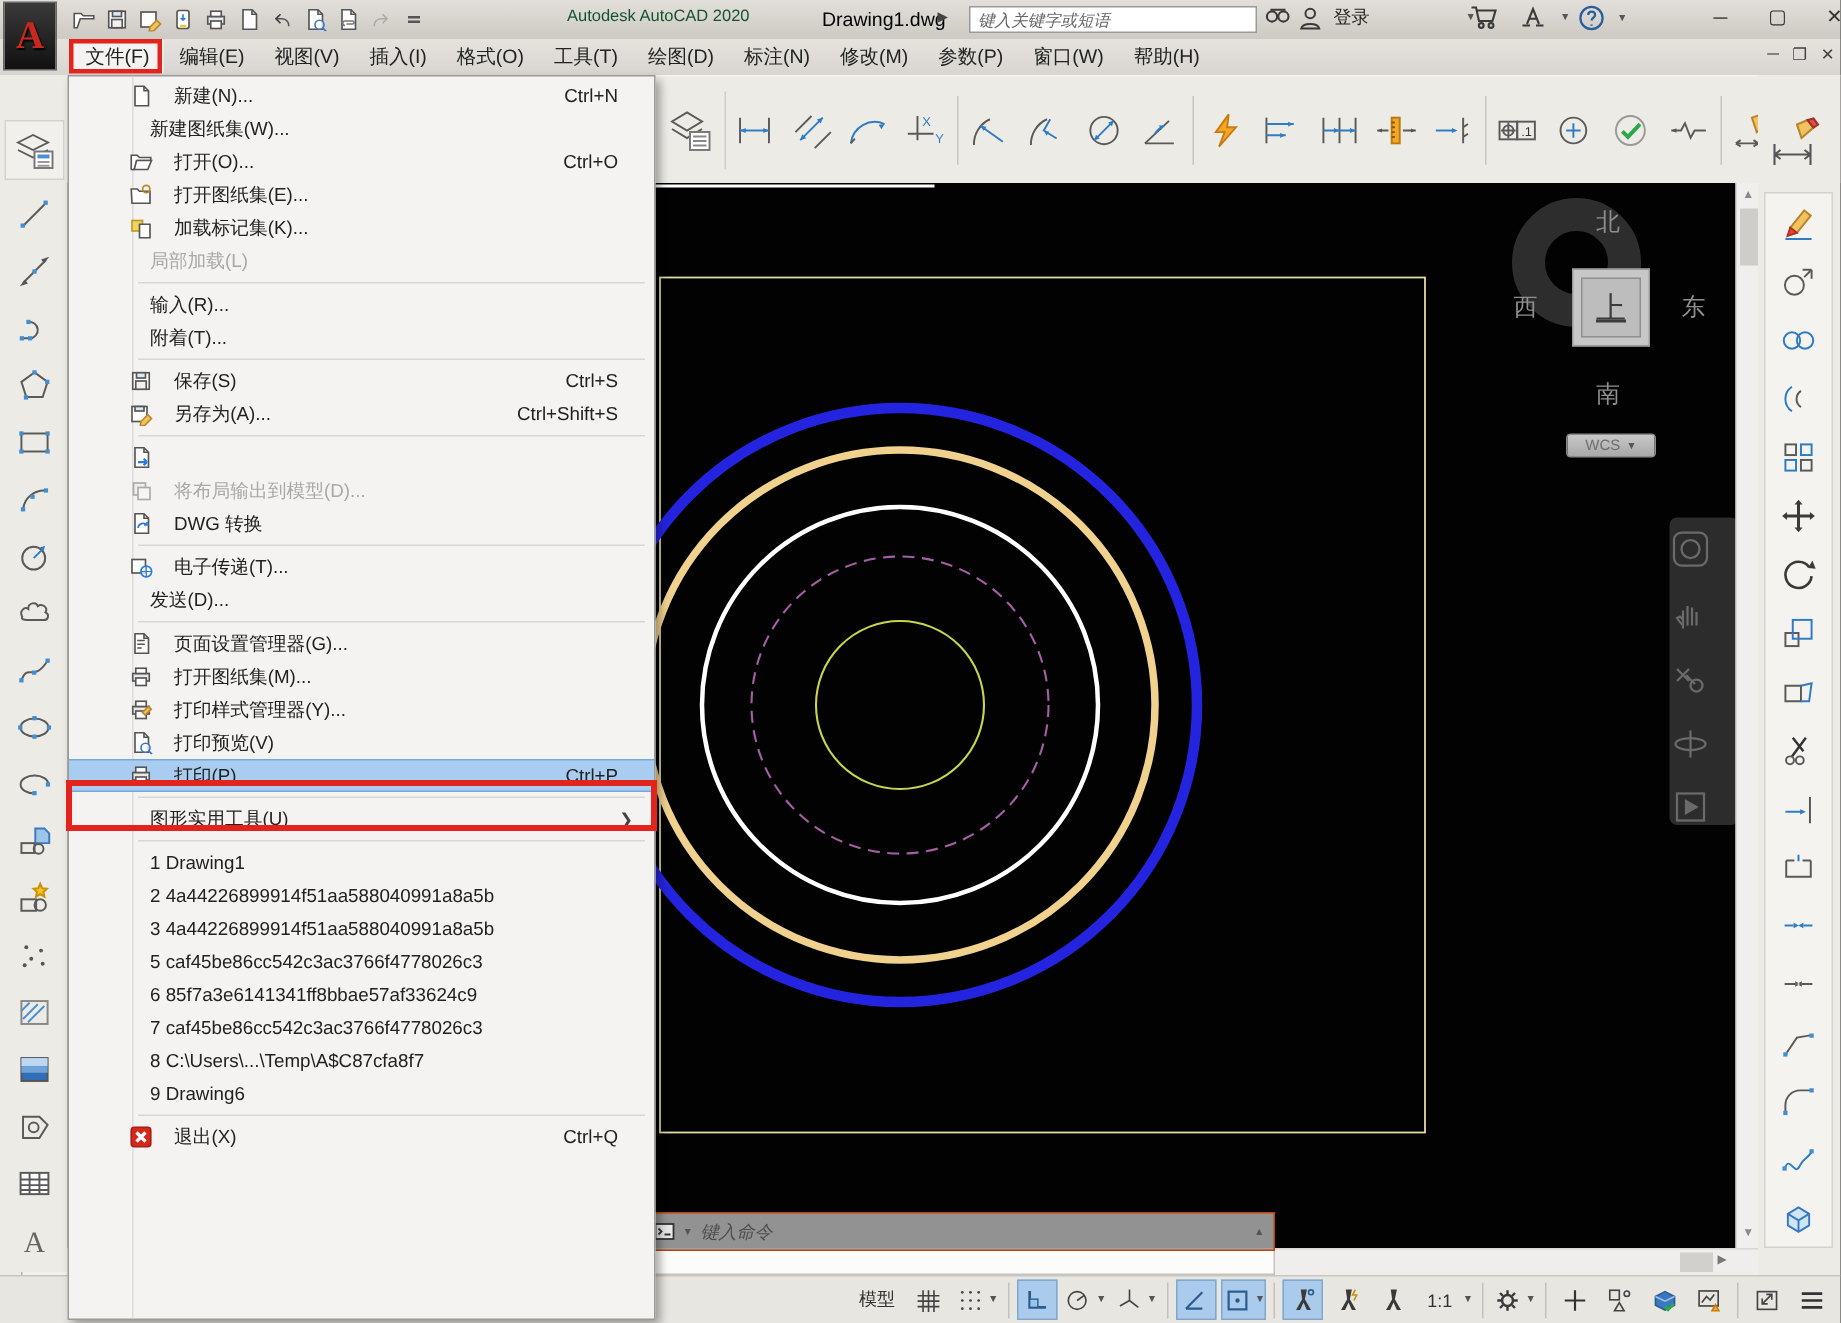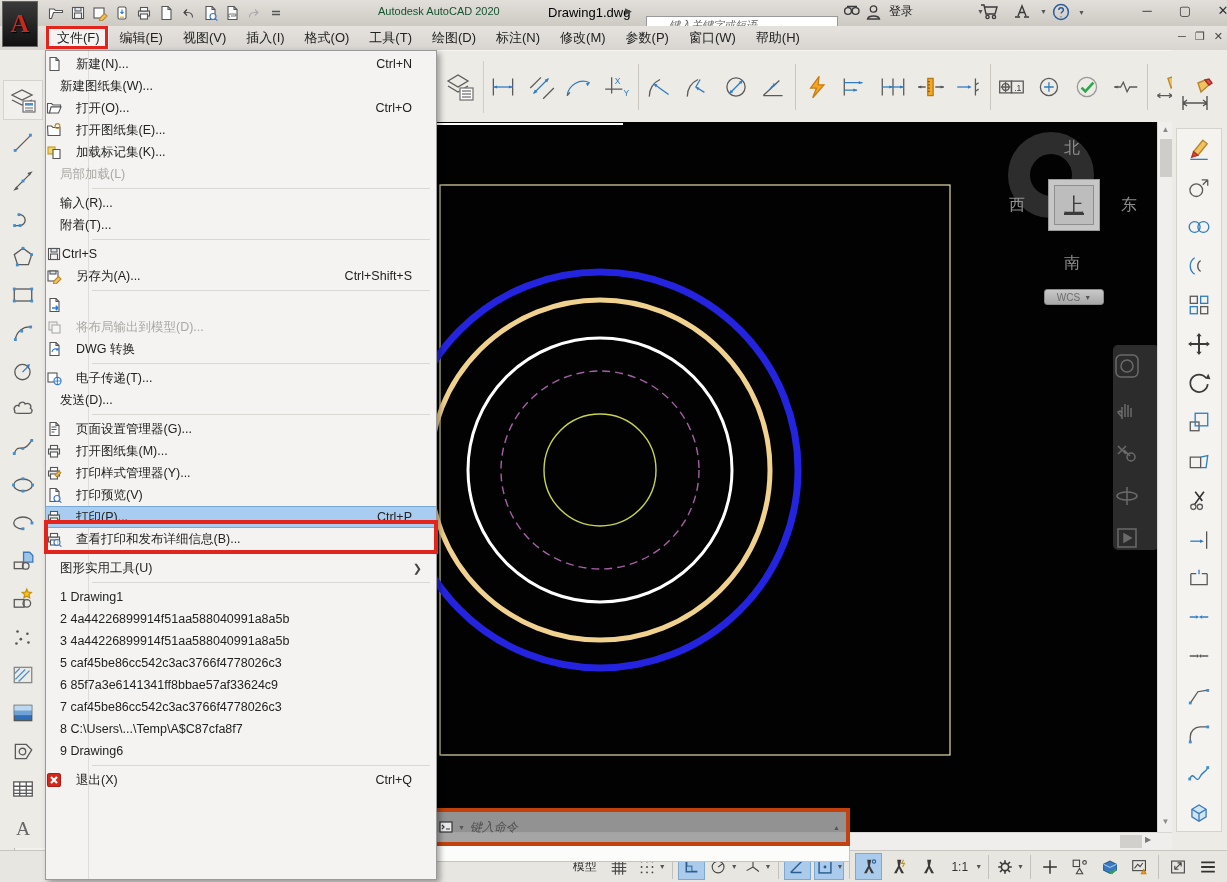--- a/index.html
+++ b/index.html
@@ -11,21 +11,21 @@
 
   
   #titlebar { left:0; top:0; width:1227px; height:26px; background:linear-gradient(#e2dfda,#cdc9c3); display:flex; align-items:center; }
   #logo { left:2px; top:1px; width:36px; height:46px; background:linear-gradient(#3a3a3a,#111); border:1px solid #666; display:flex; align-items:center; justify-content:center; z-index:30; }
   #logo span { color:#c8281e; font-size:26px; font-weight:bold; font-family:"Liberation Serif",serif; text-shadow:1px 1px 1px #000; }
   .qa { display:flex; align-items:center; gap:6px; margin-left:48px; }
   .qa .ico { width:18px; height:18px; }
   .title-text { position:absolute; left:378px; top:5px; font-size:11px; color:#14532d; }
   #doc-title { position:absolute; left:548px; top:5px; font-size:13px; color:#000000; }
   #title-arrow { position:absolute; left:625px; top:6px; font-size:9px; color:#444; }
-  #search-box { position:absolute; left:646px; top:16px; width:192px; height:18px; background:#fff; border:1px solid #9a9a9a; display:flex; align-items:center; padding-left:22px; font-size:11px; color:#666; }
+  #search-box { position:absolute; left:646px; top:4px; width:192px; height:18px; background:#fff; border:1px solid #9a9a9a; display:flex; align-items:center; padding-left:5px; font-size:11px; color:#666; }
   .tb-right { position:absolute; top:3px; display:flex; align-items:center; gap:8px; }
   .winbtn { font-size:13px; color:#333; width:24px; text-align:center; }
 
   
   #menubar { left:0; top:26px; width:1227px; height:24px; background:linear-gradient(#e6e3de,#d8d5d0); display:flex; align-items:center; gap:2px; padding-left:48px; font-size:13px; }
   .mb-item { padding:2px 9px; }
   #doc-controls { position:absolute; right:4px; top:30px; display:flex; gap:9px; font-size:11px; color:#444; z-index:5; }
 
   
   #dimbar { left:0; top:50px; width:1227px; height:72px; background:#edebe6; border-top:1px solid #f5f4f1; display:flex; align-items:center; }
@@ -52,21 +52,21 @@
   #vc-face-inner { width:40px; height:40px; background:#bdbdbd; border:1px solid #8f8f8f; display:flex; align-items:center; justify-content:center; font-size:20px; color:#3c3c3c; font-family:"Liberation Serif",serif; text-decoration:underline; }
   #wcs-chip { left:999px; top:167px; width:60px; height:16px; background:linear-gradient(#c8c8c8,#a8a8a8); border:1px solid #8a8a8a; border-radius:3px; color:#6e6e6e; font-size:10px; display:flex; align-items:center; justify-content:center; gap:4px; }
   #navbar { left:1068px; top:223px; width:46px; height:205px; background:rgba(95,95,95,.45); border-radius:5px; }
   .nav-ico { opacity:.35; margin:7px auto; width:28px; }
 
   
   #hstrip { left:437px; top:832px; width:735px; height:18px; background:#efeeec; border-top:1px solid #d8d6d2; }
   #hthumb { position:absolute; left:683px; top:2px; width:22px; height:13px; background:#d2d0cc; }
   #harrow { position:absolute; left:708px; top:2px; font-size:8px; color:#777; }
   #cmdwin { left:429px; top:808px; width:421px; height:42px; z-index:8; }
-  #cmdbar { width:421px; height:38px; background:rgba(158,158,158,.92); border:4px solid #c2410c; display:flex; align-items:center; padding:0 6px; gap:5px; }
+  #cmdbar { width:421px; height:26px; background:rgba(158,158,158,.92); border:1px solid #c2410c; display:flex; align-items:center; padding:0 6px; gap:5px; }
   #cmdbar .ph { color:#4f4f4f; font-size:12px; flex:1; }
   #cmdhist { width:421px; height:16px; background:#fcfcfb; border:1px solid #c5c3bf; border-top:none; }
 
   
   #right-col { left:1172px; top:50px; width:55px; height:800px; background:#edebe6; }
   #mod-bar { position:absolute; left:1176px; top:128px; width:46px; background:#f4f3f0; border:1px solid #d5d3ce; display:flex; flex-direction:column; z-index:2; }
   .mod-btn { width:44px; height:39px; display:flex; align-items:center; justify-content:center; }
 
   
   #statusbar { left:0; top:850px; width:1227px; height:32px; background:#e8e6e1; border-top:1px solid #c9c6c0; z-index:6; }
@@ -74,21 +74,21 @@
   .sb-btn { height:27px; min-width:27px; display:flex; align-items:center; justify-content:center; gap:2px; border:1px solid transparent; color:#333; }
   .sb-btn.active { background:#aacbec; border-color:#7fa8cf; }
   .sb-sep { width:1px; height:24px; background:#c4c1bc; margin:0 2px; }
   .sb-label { font-size:12px; padding:0 5px; }
   .dd { font-size:7px; color:#555; }
   #model-tab { left:14px; top:848px; width:48px; height:20px; background:#f2f1ee; border:1px solid #b8b5b0; border-top:none; font-size:12px; display:flex; align-items:center; justify-content:center; clip-path:polygon(0 0,100% 0,86% 100%,0 100%); }
 
   
   #file-menu { left:45px; top:50px; width:392px; height:830px; background:#f4f3f1; border:1px solid #9a9a9a; box-shadow:3px 3px 6px rgba(0,0,0,.35); z-index:40; padding-top:2px; }
   #file-menu::before { content:""; position:absolute; left:42px; top:0; width:1px; height:100%; background:#dedcd8; }
-  .mi { display:flex; align-items:center; height:22px; position:relative; font-size:12.5px; }
+  .mi { display:flex; align-items:center; height:22px; position:relative; font-size:12.5px;padding-left:40px; }
   .mi-label { flex:1; padding-left:14px; white-space:nowrap; }
   .mi-sc { padding-right:24px; }
   .mi-sub { padding-right:14px; color:#444; font-size:11px; }
   .mi.disabled .mi-label { color:#aaa8a5; }
   .mi.hl { background:#a9cdf0; border-top:1px solid #77a8d8; border-bottom:1px solid #77a8d8; }
   .msep { height:1px; background:#d9d7d3; margin:3px 6px 3px 46px; }
 
   
   .redbox { border:3px solid #e2241c; z-index:50; pointer-events:none; }
   #redbox-file { left:46px; top:26px; width:62px; height:23px; }
@@ -1048,20 +1048,21 @@
     </div>
     <div class="msep"></div>
     <div class="mi">
       <span class="ico">
         <svg width="16" height="16" viewBox="0 0 16 16" fill="none" stroke="#555" stroke-width="1.1">
           <rect x="2.5" y="2.5" width="11" height="11" fill="#fff"></rect>
           <rect x="5" y="2.5" width="6" height="3.5" fill="#dde8f5"></rect>
           <rect x="4.5" y="8" width="7" height="5.5" fill="#f0f0f0"></rect>
         </svg>
       </span>
+      <span class="mi-label">保存(S)</span>
       <span class="mi-sc">Ctrl+S</span>
     </div>
     <div class="mi">
       <span class="ico">
         <svg width="16" height="16" viewBox="0 0 16 16" fill="none" stroke="#555" stroke-width="1.1">
           <rect x="2" y="3" width="10" height="10" fill="#fff"></rect>
           <rect x="4" y="3" width="6" height="3" fill="#dde8f5"></rect>
           <path d="M8 13l4.5-4.5 2.5 2.5L10.5 15.5 7.5 16z" fill="#f2c25e" stroke="#b8862a"></path>
         </svg>
       </span>
@@ -1159,32 +1160,20 @@
       <span class="ico">
         <svg width="16" height="16" viewBox="0 0 16 16" fill="none" stroke="#555" stroke-width="1.1">
           <rect x="2.5" y="6" width="11" height="5" fill="#e9e9e9"></rect>
           <rect x="4.5" y="2.5" width="7" height="3.5" fill="#fff"></rect>
           <rect x="4.5" y="9" width="7" height="5" fill="#fff"></rect>
         </svg>
       </span>
       <span class="mi-label">打印(P)...</span>
       <span class="mi-sc">Ctrl+P</span>
     </div>
-    <div class="mi">
-      <span class="ico">
-        <svg width="16" height="16" viewBox="0 0 16 16" fill="none" stroke="#555" stroke-width="1.1">
-          <rect x="2.5" y="6" width="11" height="5" fill="#e9e9e9"></rect>
-          <rect x="4.5" y="2.5" width="7" height="3.5" fill="#fff"></rect>
-          <rect x="4.5" y="9" width="7" height="5" fill="#fff"></rect>
-          <circle cx="11" cy="11.5" r="3" stroke="#3b78c2" fill="rgba(255,255,255,.7)"></circle>
-          <path d="M13.2 13.7l2.2 2" stroke="#3b78c2"></path>
-        </svg>
-      </span>
-      <span class="mi-label">查看打印和发布详细信息(B)...</span>
-    </div>
     <div class="msep"></div>
     <div class="mi">
       <span class="ico"></span>
       <span class="mi-label">图形实用工具(U)</span>
       <span class="mi-sub">❯</span>
     </div>
     <div class="msep"></div>
     <div class="mi">
       <span class="ico"></span>
       <span class="mi-label">1 Drawing1</span>

